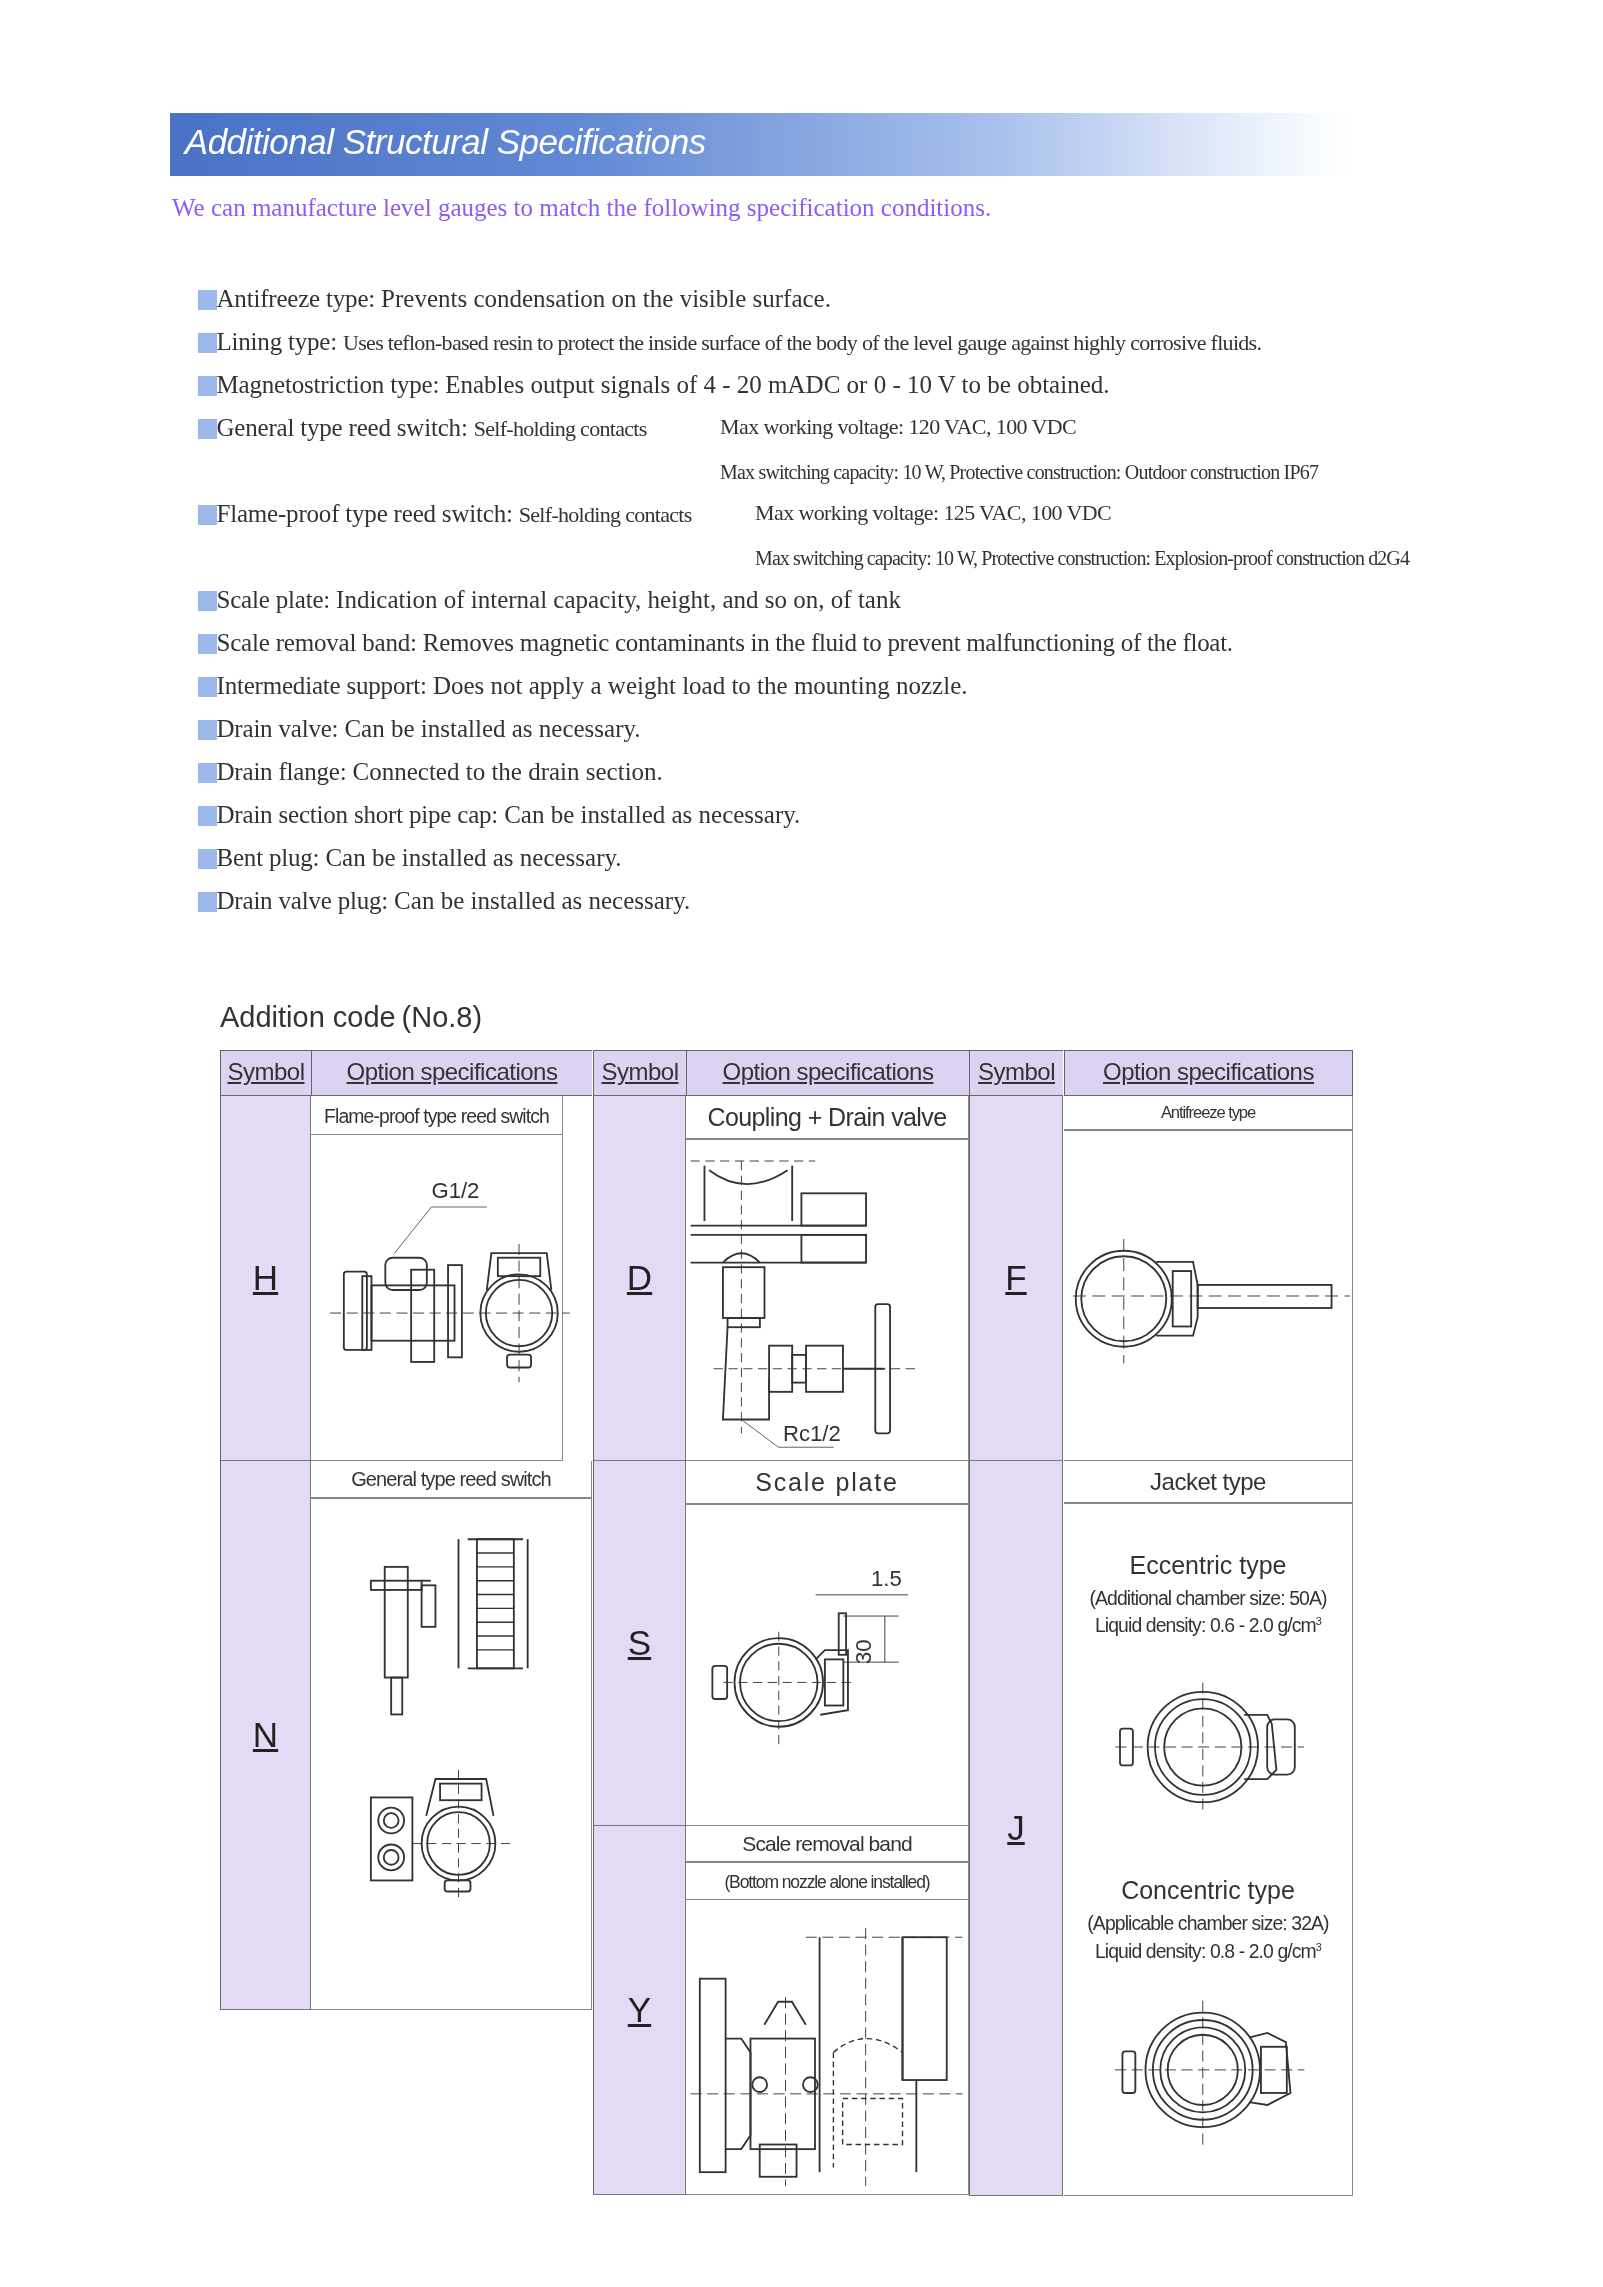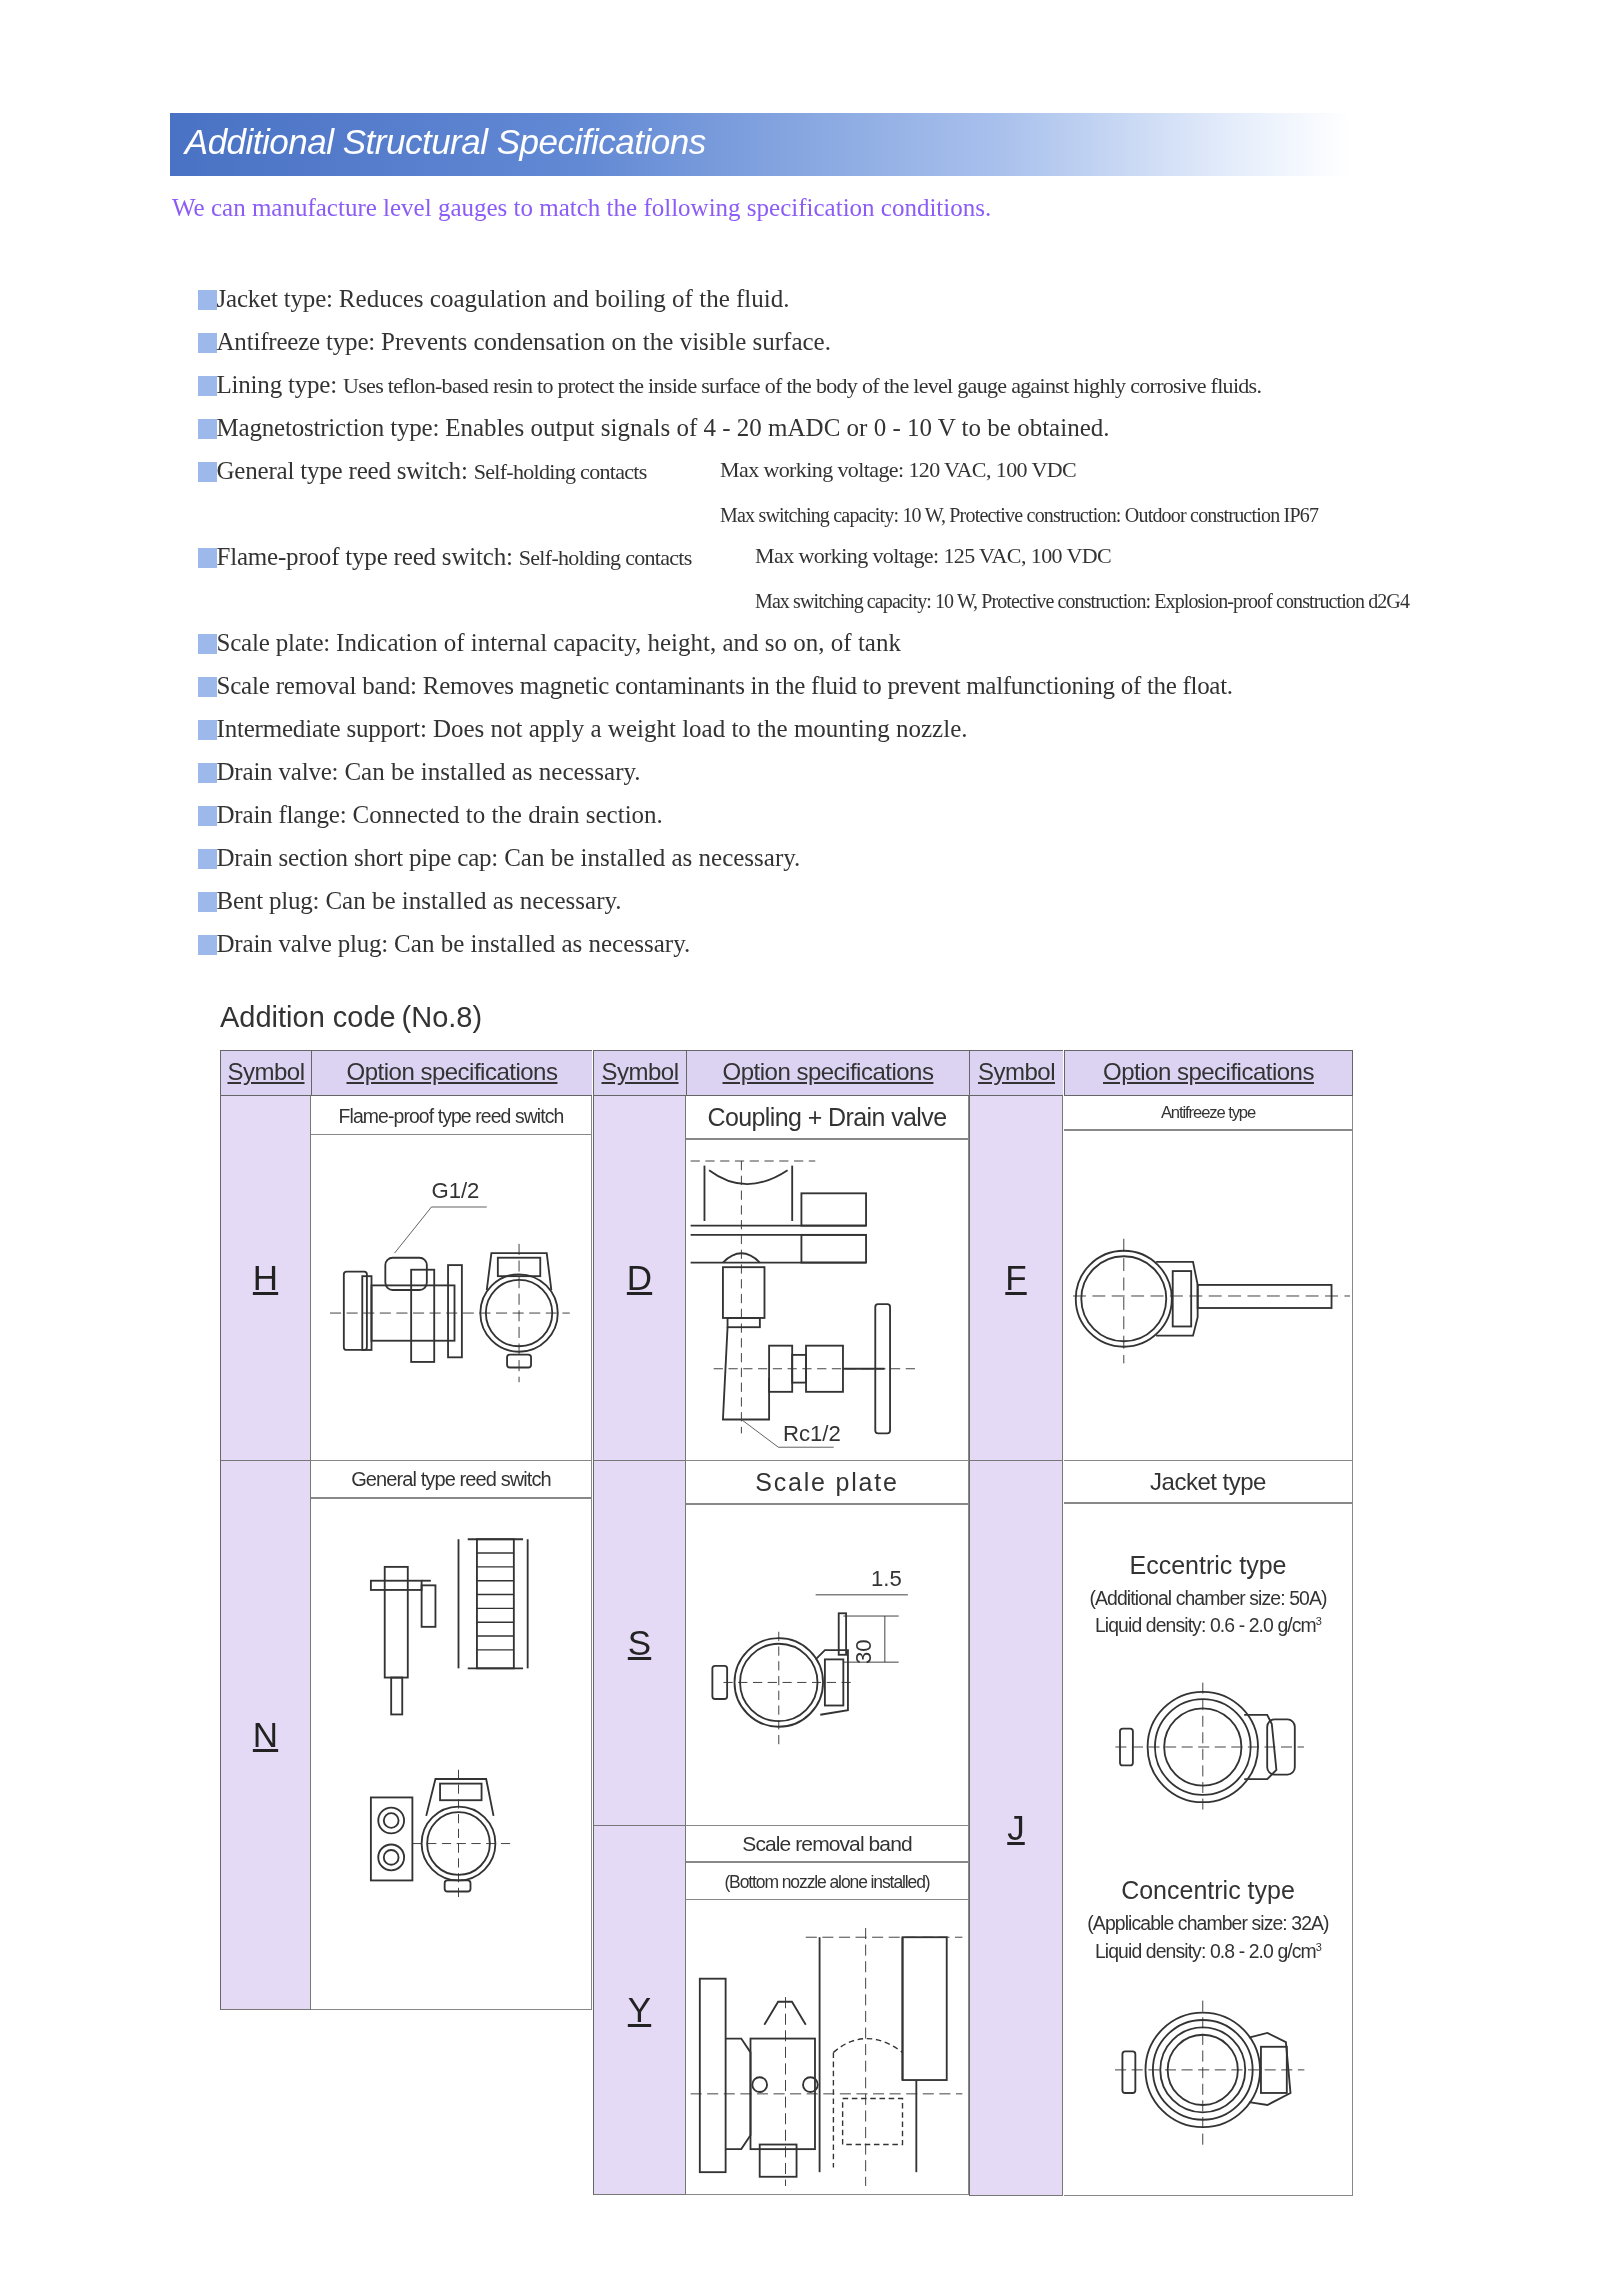--- a/index.html
+++ b/index.html
@@ -35,21 +35,20 @@
 </style>
 </head>
 <body>
 
 <div class="banner">
   <div class="banner-title">Additional Structural Specifications</div>
 </div>
 <div class="intro">We can manufacture level gauges to match the following specification conditions.</div>
 
 <ul class="spec-list">
-  <li class="spec-item"><span class="bullet"></span><span class="lbl">Jacket type: </span><span>Reduces coagulation and boiling of the fluid.</span></li>
   <li class="spec-item"><span class="bullet"></span><span class="lbl">Antifreeze type: </span><span>Prevents condensation on the visible surface.</span></li>
   <li class="spec-item"><span class="bullet"></span><span class="lbl">Lining type: </span><span class="desc-small">Uses teflon-based resin to protect the inside surface of the body of the level gauge against highly corrosive fluids.</span></li>
   <li class="spec-item"><span class="bullet"></span><span class="lbl">Magnetostriction type: </span><span>Enables output signals of 4 - 20 mADC or 0 - 10 V to be obtained.</span></li>
   <li class="spec-item"><span class="bullet"></span><span class="lbl">General type reed switch: </span><span class="desc-small">Self-holding contacts</span><span class="col2" style="left:522px">Max working voltage: 120 VAC, 100 VDC</span></li>
   <li class="spec-item sub">
       <span class="col2" style="left:522px; font-size:20px; letter-spacing:-0.8px; top:3.7px">Max switching capacity: 10 W, Protective construction: Outdoor construction IP67</span>
     </li>
   <li class="spec-item"><span class="bullet"></span><span class="lbl">Flame-proof type reed switch: </span><span class="desc-small">Self-holding contacts</span><span class="col2" style="left:557px">Max working voltage: 125 VAC, 100 VDC</span></li>
   <li class="spec-item sub">
       <span class="col2" style="left:557px; font-size:20px; letter-spacing:-0.9px; top:3.7px">Max switching capacity: 10 W, Protective construction: Explosion-proof construction d2G4</span>
@@ -69,21 +68,21 @@
 <div class="tbl">
 
   <div class="hdr-cell" style="left:0; width:91px">Symbol</div>
   <div class="hdr-cell" style="left:91px; width:281px">Option specifications</div>
   <div class="hdr-cell" style="left:373px; width:93px">Symbol</div>
   <div class="hdr-cell" style="left:466px; width:283px">Option specifications</div>
   <div class="hdr-cell" style="left:749px; width:94px">Symbol</div>
   <div class="hdr-cell last" style="left:844px; width:289px">Option specifications</div>
 
   <div class="sym-cell" style="left:0; top:46px; width:91px; height:365px">H</div>
-  <div class="spec-cell" style="left:91px; top:46px; width:281px; height:365px">
+  <div class="spec-cell" style="left:91px; top:46px; width:252px; height:365px">
     <div class="spec-label u small" style="top:9.2px; font-size:19.4px"><span>Flame-proof type reed switch</span></div>
     <div class="drawing" style="left:18.5px; top:83px">
       <svg width="249" height="222" viewBox="0 0 270 240" fill="none" stroke="#333" stroke-width="2">
         <text x="110" y="20" font-family="Liberation Sans, sans-serif" font-size="24" fill="#333" stroke="none">G1/2</text>
         <line x1="170" y1="30" x2="110" y2="30" stroke="#555" stroke-width="1"></line>
         <line x1="110" y1="30" x2="70" y2="80" stroke="#555" stroke-width="1"></line>
         <rect x="15" y="100" width="25" height="85" rx="3"></rect>
         <rect x="35" y="105" width="10" height="80"></rect>
         <rect x="45" y="115" width="90" height="60"></rect>
         <rect x="60" y="85" width="45" height="35" rx="8"></rect>

